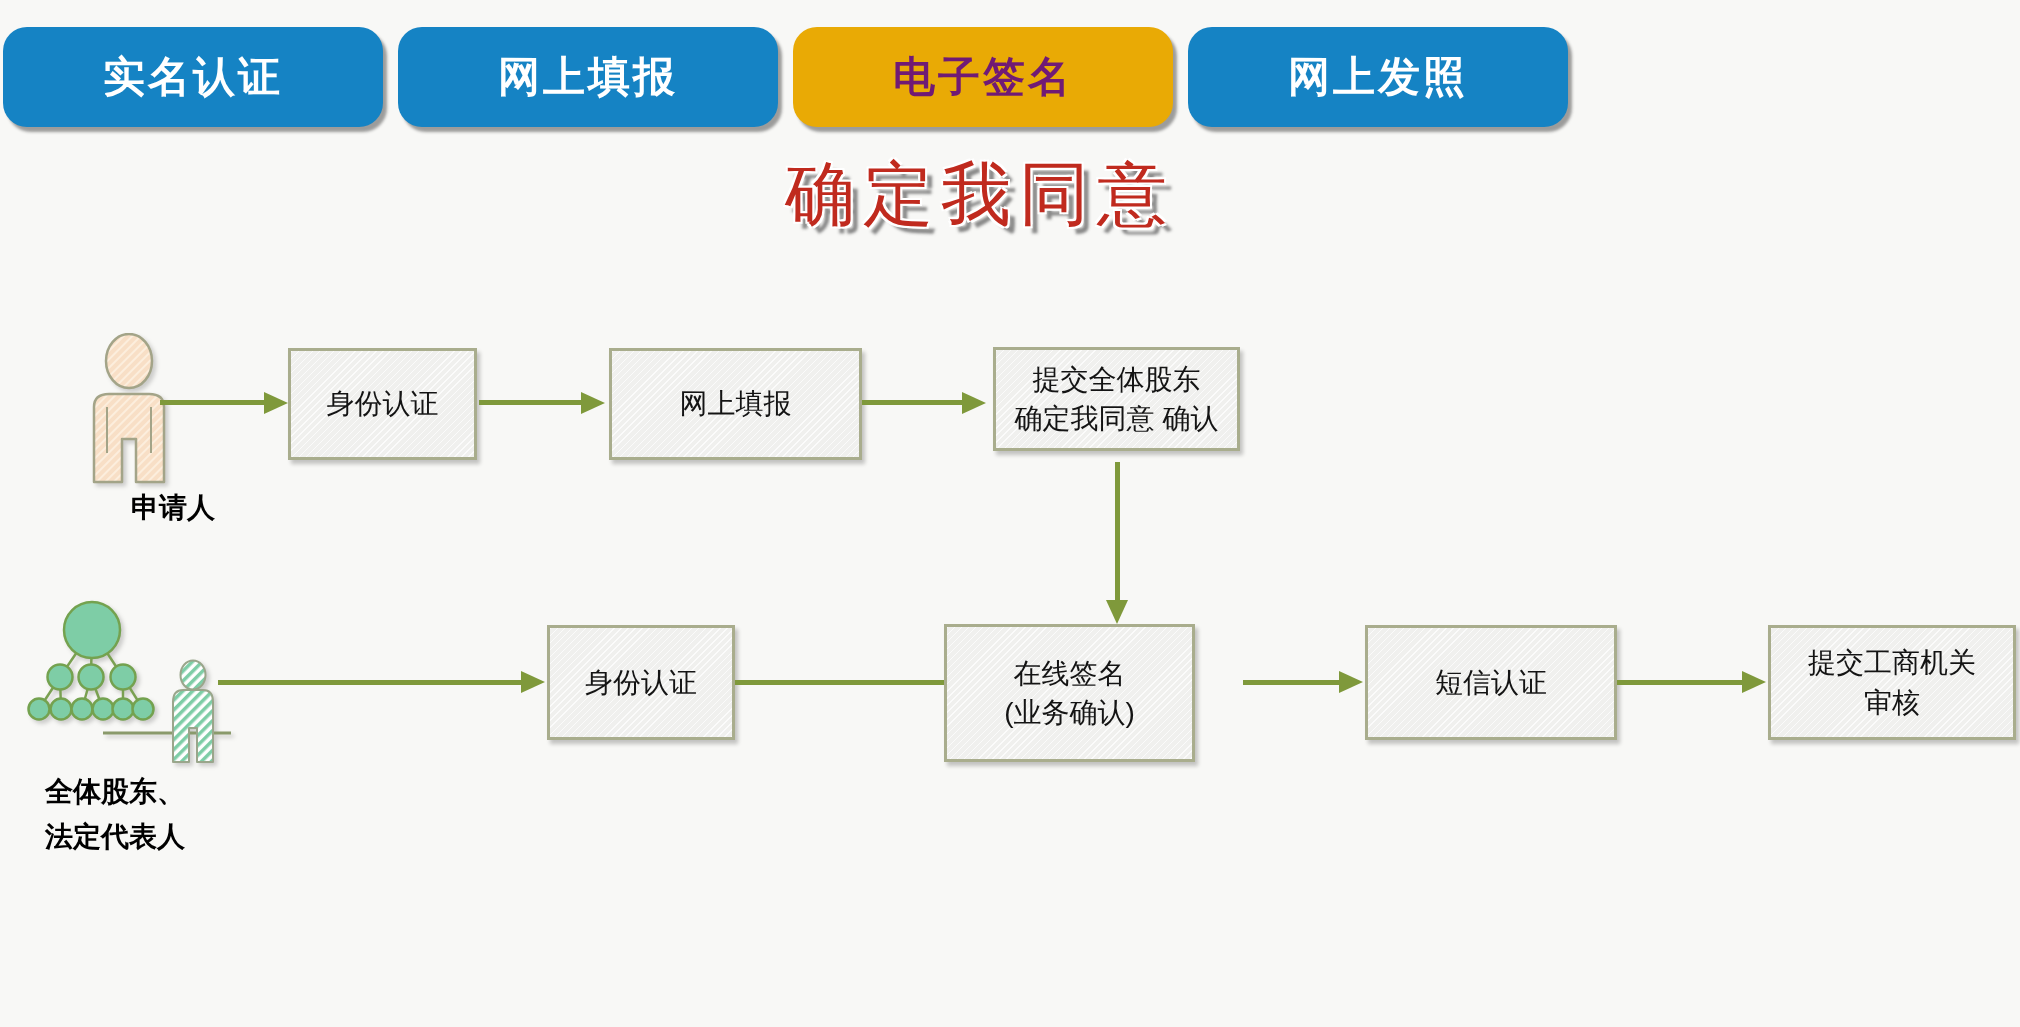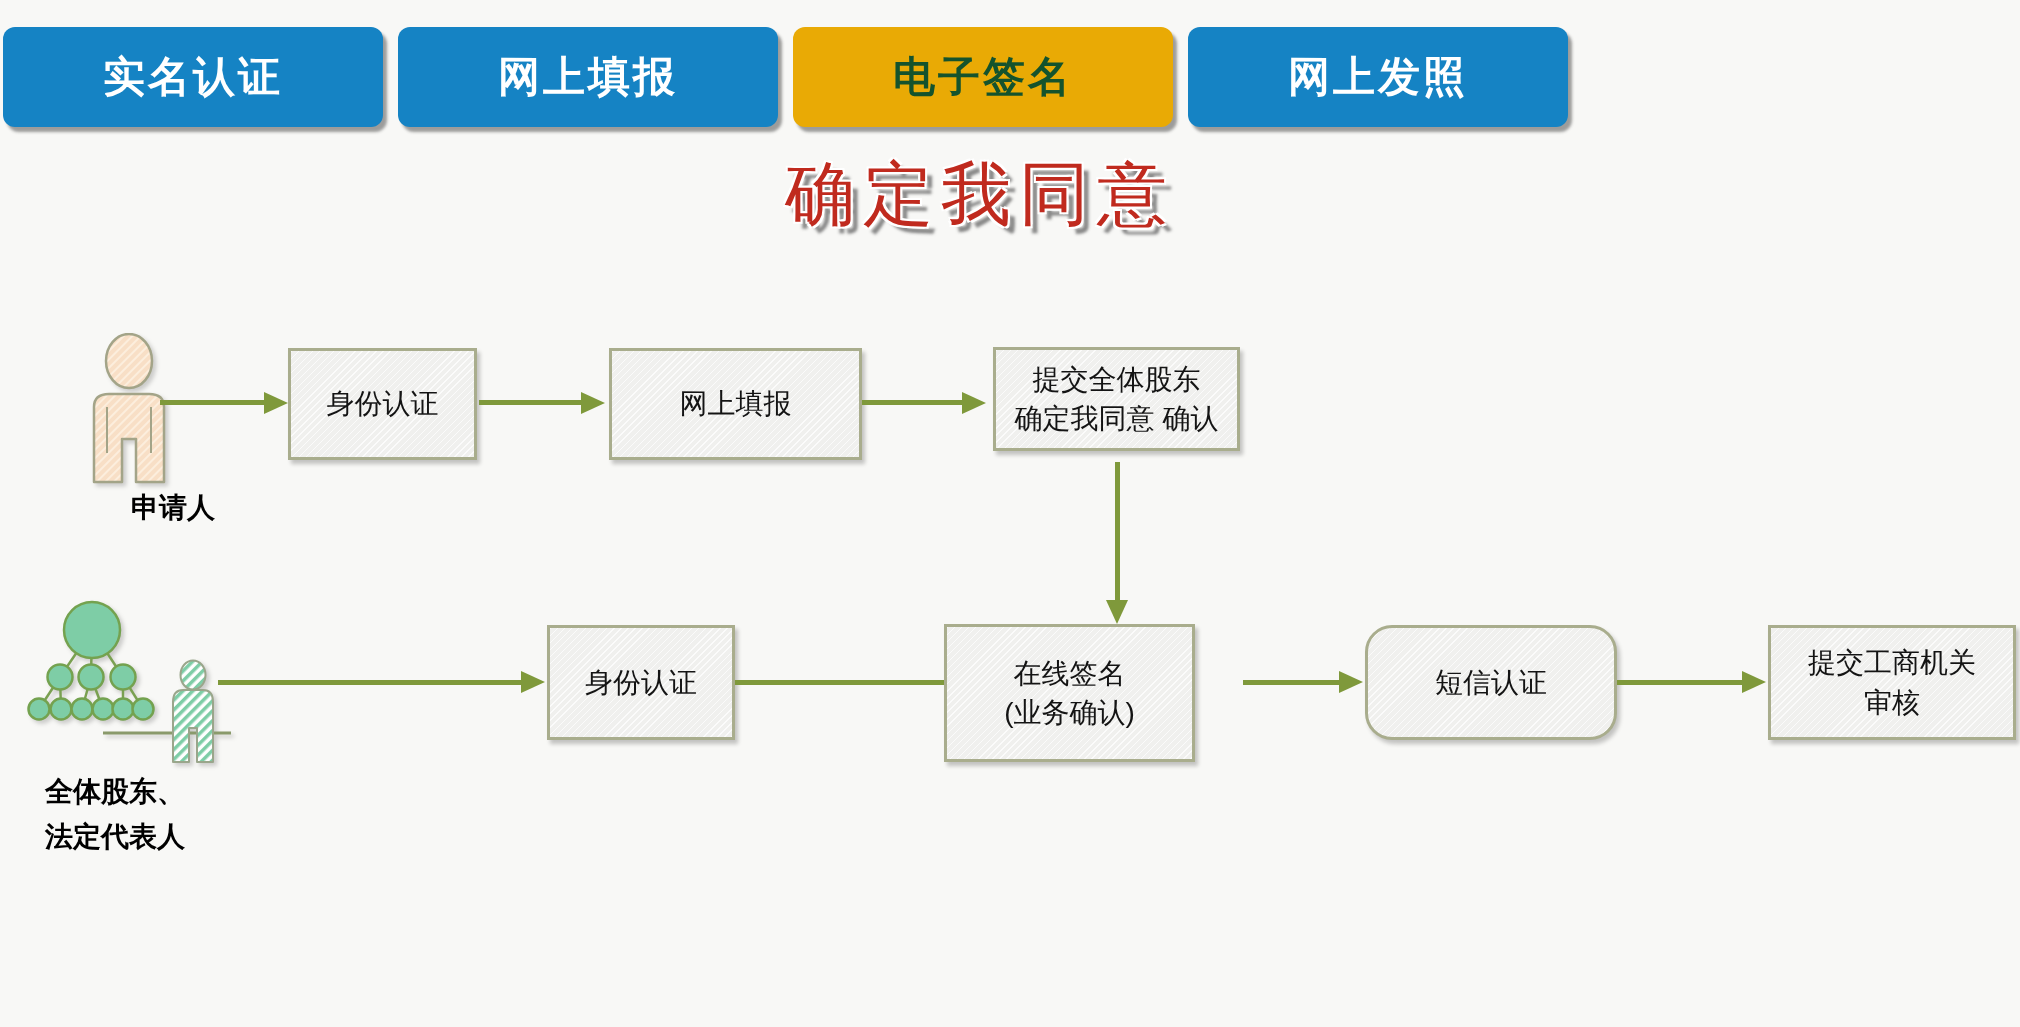--- a/index.html
+++ b/index.html
@@ -7,28 +7,28 @@
     width:2020px;height:1027px;
     background:#f8f8f6;
     font-family:"Liberation Sans","DejaVu Sans",sans-serif;
     overflow:hidden;
   }
   #canvas{position:relative;width:2020px;height:1027px;}
 
   
   .tabbar{position:absolute;left:3px;top:27px;display:flex;gap:15px;}
   .tab{
-    width:380px;height:100px;border-radius:12px;
+    width:380px;height:100px;border-radius:24px;
     display:flex;align-items:center;justify-content:center;
     background:#1583c4;color:#ffffff;
     font-size:42px;font-weight:bold;letter-spacing:3px;
     box-shadow:4px 5px 3px rgba(45,45,45,0.45);
     cursor:pointer;
   }
-  .tab.active{background:#e9aa05;color:#14532d;}
+  .tab.active{background:#e9aa05;color:#701a75;}
 
   
   .slide-title{
     position:absolute;left:980px;top:148px;transform:translateX(-50%);
     font-size:70px;font-weight:normal;letter-spacing:8px;white-space:nowrap;
     color:#c02a1e;
     text-shadow:
       -2px -2px 0 #ffffff, 2px -2px 0 #ffffff,
       -2px  2px 0 #ffffff, 2px  2px 0 #ffffff,
       7px 7px 3px rgba(115,115,115,0.85);
@@ -165,21 +165,21 @@
   <div class="hhead" style="left:966px;top:671px;"></div>
 
   <div class="fbox" style="left:944px;top:624px;width:251px;height:138px;text-align:center;">
     <div>在线签名</div>
     <div>(业务确认)</div>
   </div>
 
   <div class="hline" style="left:1243px;top:680px;width:96px;"></div>
   <div class="hhead" style="left:1339px;top:671px;"></div>
 
-  <div class="fbox" style="left:1365px;top:625px;width:252px;height:115px;border-radius:27px;">
+  <div class="fbox" style="left:1365px;top:625px;width:252px;height:115px;">
     <div>短信认证</div>
     <div></div>
   </div>
 
   <div class="hline" style="left:1617px;top:680px;width:125px;"></div>
   <div class="hhead" style="left:1742px;top:671px;"></div>
 
   <div class="fbox" style="left:1768px;top:625px;width:248px;height:115px;">
     <div>提交工商机关</div>
     <div>审核</div>

